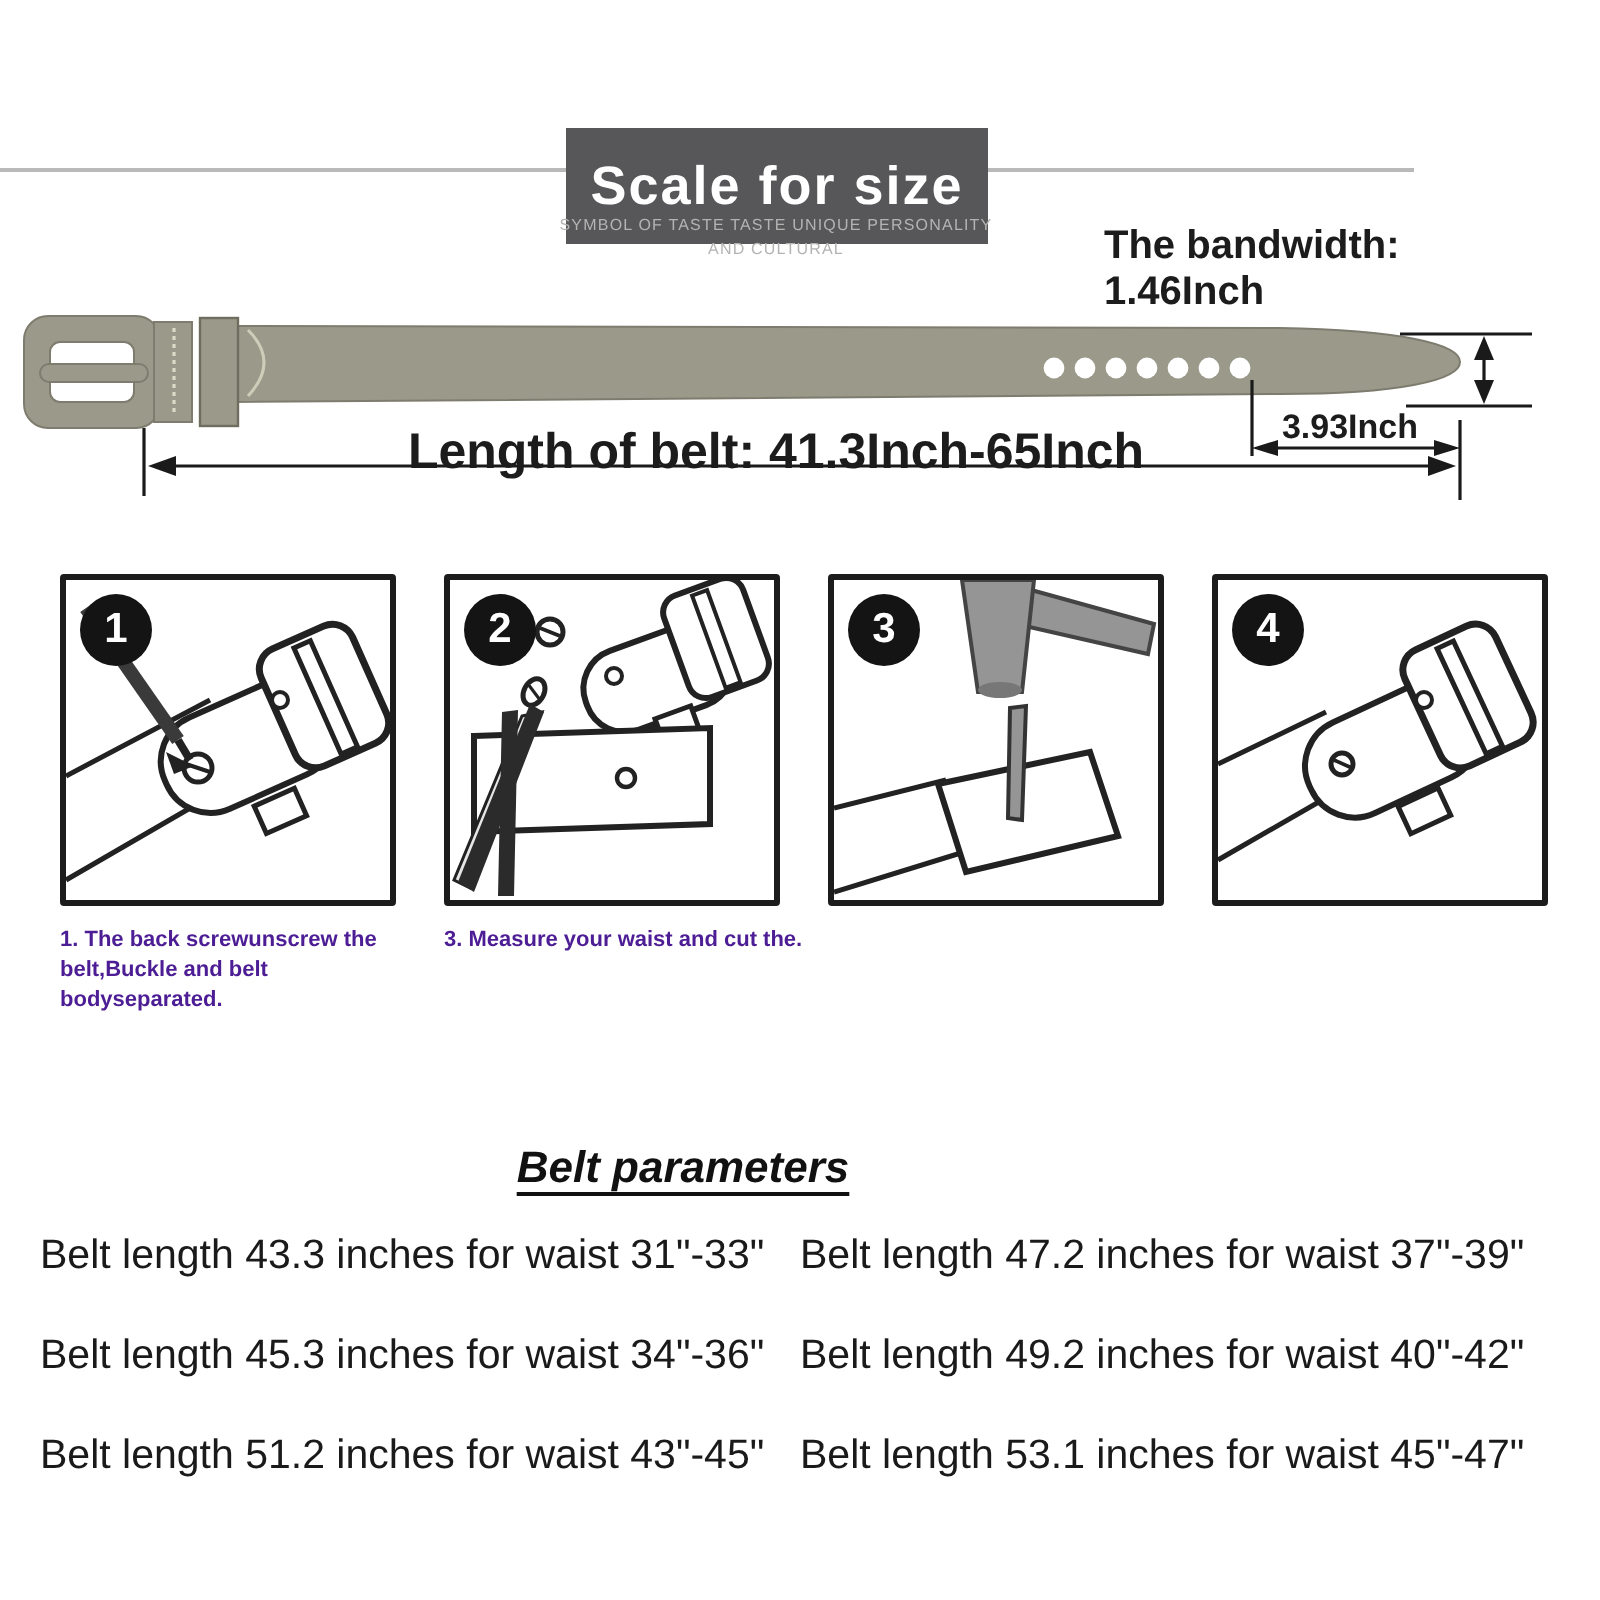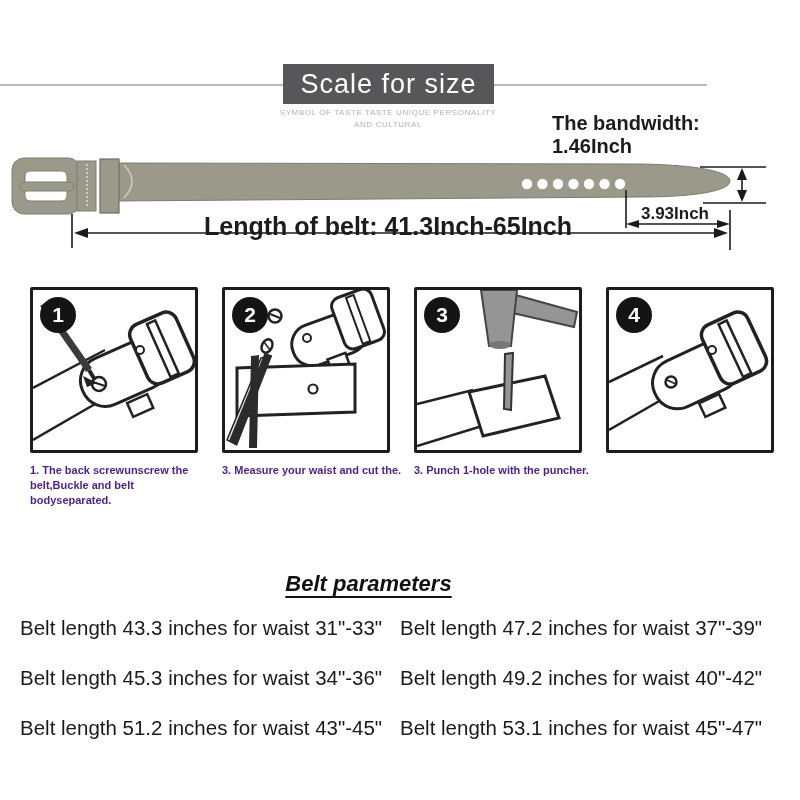--- a/index.html
+++ b/index.html
@@ -2,23 +2,23 @@
 <html><head>
 <meta charset="utf-8">
 <style>
   html,body{margin:0;padding:0;background:#fff;}
   #stage{position:relative;width:800px;height:800px;background:#ffffff;overflow:hidden;
          font-family:"Liberation Sans",sans-serif;color:#111;}
   .abs{position:absolute;}
 
   
   #header-line{top:84px;left:0;width:707px;height:2px;background:#b9b9b9;}
-  #title-box{left:283px;top:64px;width:211px;height:40px;background:#57575a;
+  #title-box{left:283px;top:64px;width:211px;height:58px;background:#57575a;
              display:flex;align-items:center;justify-content:center;
-             color:#fff;font-size:27px;font-weight:normal;letter-spacing:1px;}
+             color:#fff;font-size:27px;font-weight:bold;letter-spacing:1px;}
   #subtitle{left:188px;top:107px;width:400px;text-align:center;font-size:8px;
             line-height:1.55;color:#b4b3b2;letter-spacing:.6px;}
   #bandwidth-label{left:552px;top:112px;width:210px;font-size:20px;font-weight:bold;color:#1c1c1c;}
 
   
   #belt-figure{top:148px;left:0;width:800px;height:112px;}
   #length-label{left:178px;top:212px;width:420px;text-align:center;
                 font-size:25px;font-weight:bold;color:#1c1c1c;}
   #tip-label{left:615px;top:204px;width:120px;text-align:center;
              font-size:17px;font-weight:bold;color:#1c1c1c;}
@@ -26,21 +26,21 @@
   
   .panel{top:287px;width:168px;height:166px;border:3px solid #1c1c1c;border-radius:2px;
          background:#fff;box-sizing:border-box;overflow:hidden;}
   .panel svg{position:absolute;left:0;top:0;}
   .badge{position:absolute;top:7px;left:7px;width:36px;height:36px;border-radius:50%;
          background:#141414;color:#fff;font-size:21px;font-weight:bold;
          display:flex;align-items:center;justify-content:center;z-index:2;}
   .caption{top:463px;font-size:11px;font-weight:bold;line-height:1.38;color:#4c1d95;}
 
   
-  #params-title-wrap{top:571px;left:0;width:683px;text-align:center;padding-left:27px;}
+  #params-title-wrap{top:571px;left:0;width:683px;text-align:center;}
   #params-title{display:inline-block;font-size:22px;font-weight:bold;font-style:italic;
                 text-decoration:underline;text-decoration-thickness:2px;text-underline-offset:5px;}
   #params{top:616px;left:20px;width:760px;font-size:20.5px;color:#1a1a1a;}
   .param-row{display:flex;margin-bottom:26px;}
   .param-cell{width:50%;text-align:left;white-space:nowrap;}
 
   .dim{stroke:#1a1a1a;stroke-width:1.6;fill:none;}
   .dimfill{fill:#1a1a1a;stroke:none;}
   .ink{stroke:#222;fill:#fff;}
 </style>
@@ -163,21 +163,20 @@
       <rect class="ink" x="100" y="26" width="50" height="64" rx="11" stroke-width="3.5" transform="rotate(-25 125 58)"></rect>
       <rect class="ink" x="121" y="30" width="9" height="58" stroke-width="2.5" transform="rotate(-25 125 58)"></rect>
       <circle class="ink" cx="103" cy="60" r="4" stroke-width="2"></circle>
       <circle class="ink" cx="62" cy="92" r="5.5" stroke-width="2.5"></circle>
       <line x1="58" y1="90" x2="67" y2="94" stroke="#222" stroke-width="1.8"></line>
     </svg>
   </div>
 
   <div class="abs caption" style="left:30px;width:186px">1. The back screwunscrew the belt,Buckle and belt bodyseparated.</div>
   <div class="abs caption" style="left:222px;width:186px">3. Measure your waist and cut the.</div>
-  <div class="abs caption" style="left:414px;width:176px">3. Punch 1-hole with the puncher.</div>
 
   <div class="abs" id="params-title-wrap">
     <span id="params-title">Belt parameters</span>
   </div>
   <div class="abs" id="params">
     <div class="param-row">
       <div class="param-cell">Belt length 43.3 inches for waist 31"-33"</div>
       <div class="param-cell">Belt length 47.2 inches for waist 37"-39"</div>
     </div>
     <div class="param-row">

